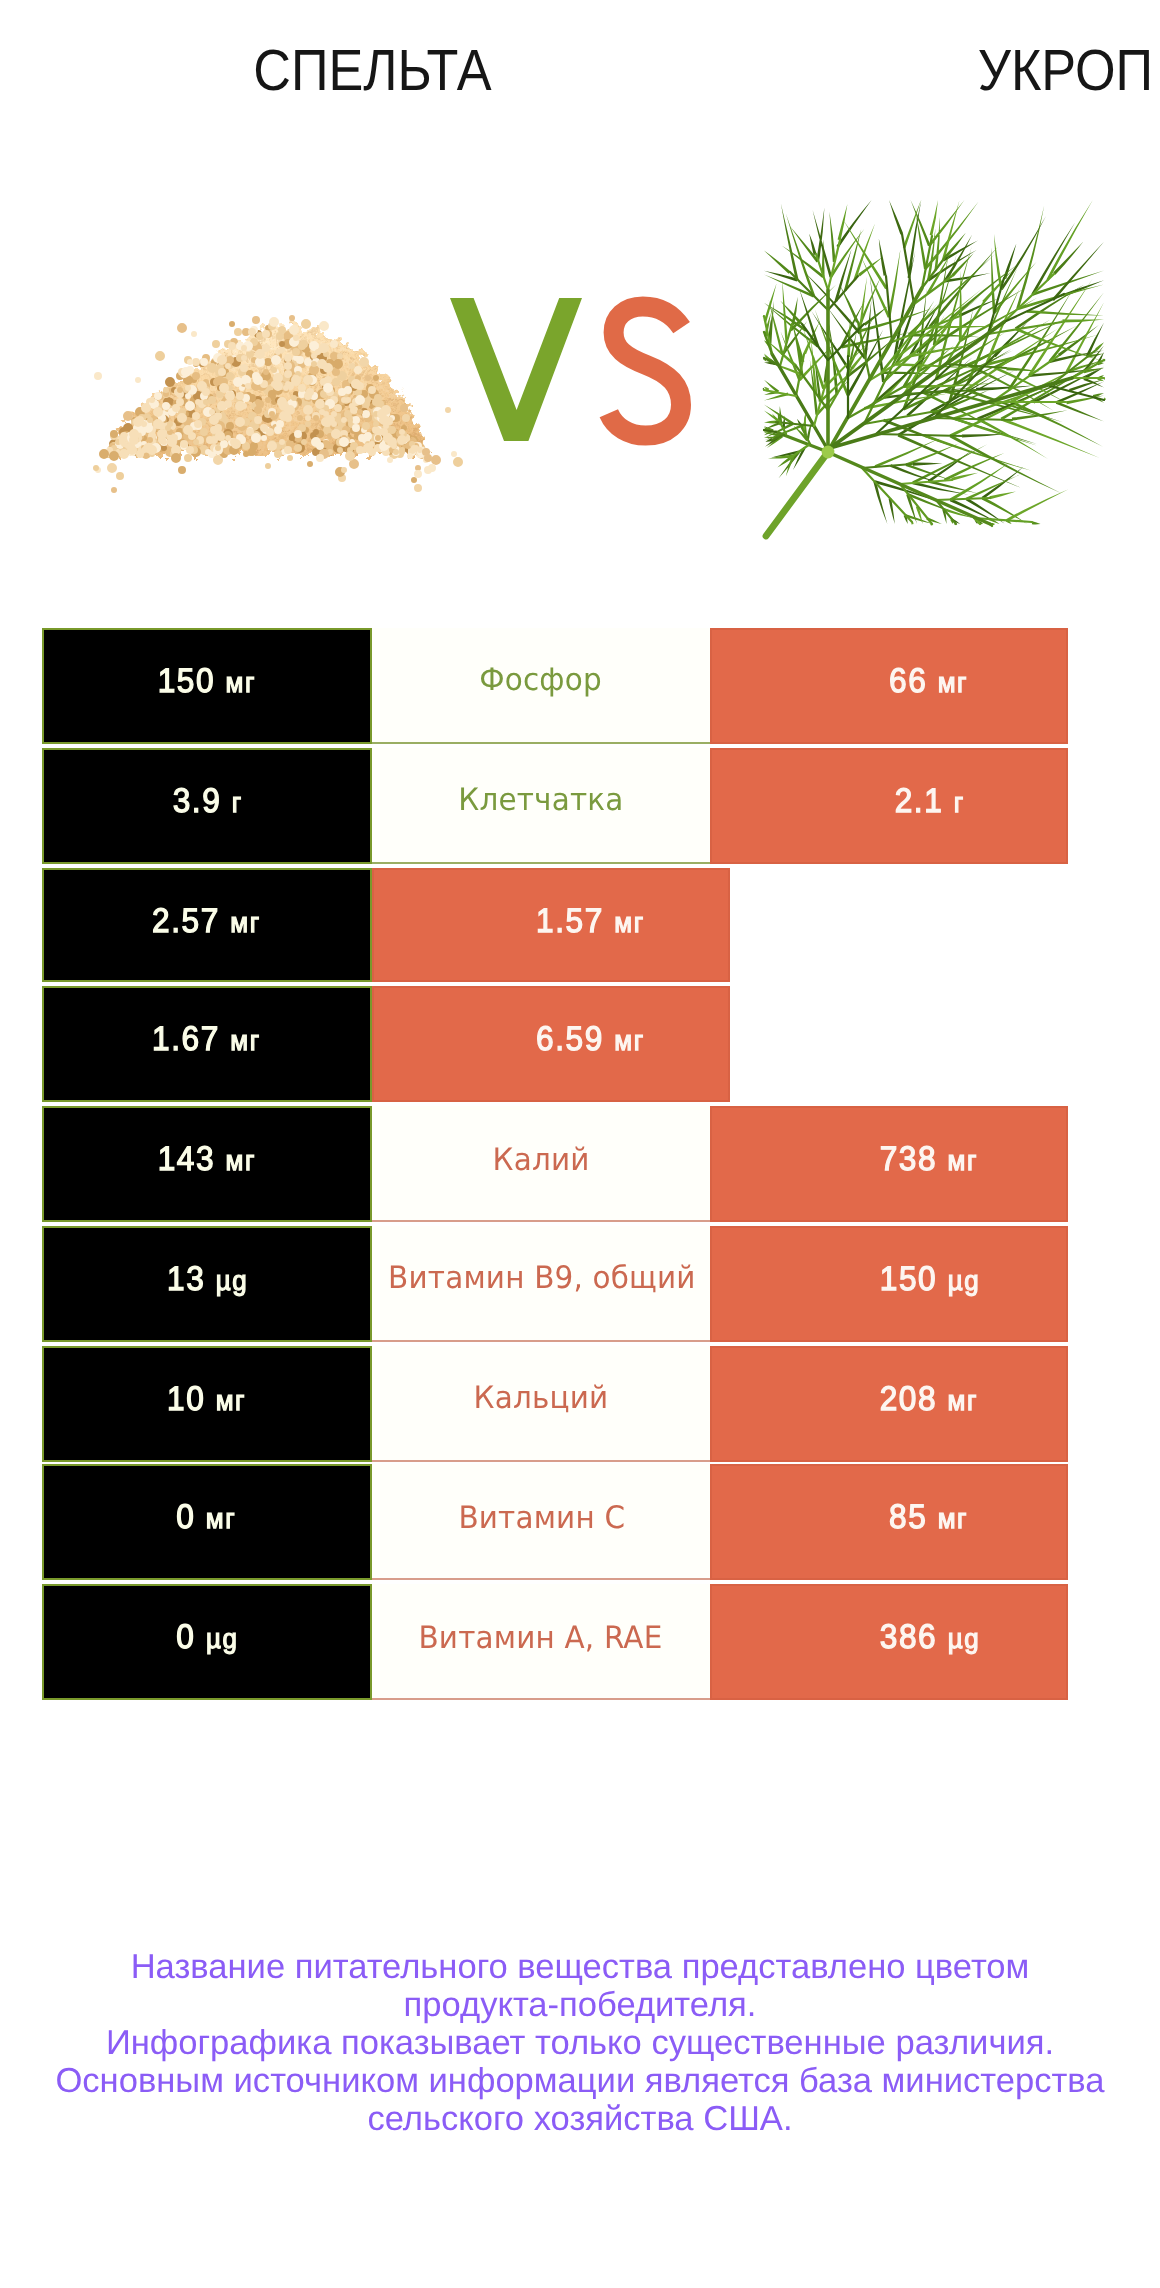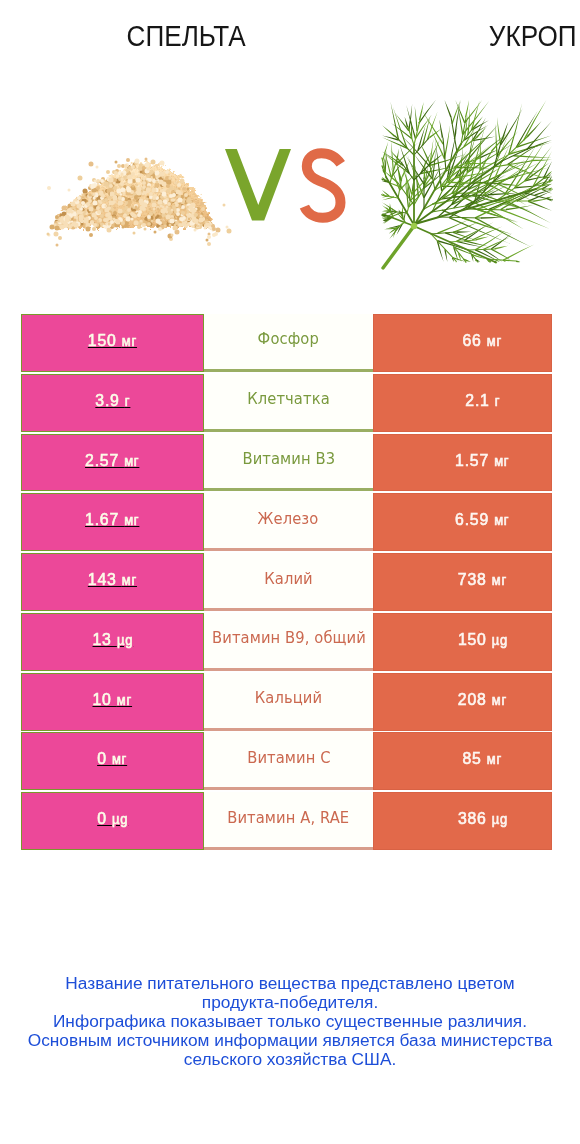--- a/index.html
+++ b/index.html
@@ -18,35 +18,35 @@
 
   
   .hero{position:absolute;left:0;top:0;width:580px;height:300px;}
   .hero svg{display:block;}
 
   
   .tbl{position:absolute;left:21px;top:314px;width:537px;}
   .row{position:relative;height:57.9px;margin-bottom:1.9px;display:flex;}
   .row:last-child{margin-bottom:0;}
   .cell{display:flex;align-items:center;justify-content:center;box-sizing:border-box;}
-  .c-l{width:183px;background:#ec4899;box-shadow:inset 0 0 0 1px #79992b;text-decoration:underline;}
-  .c-m{width:169px;background:#fffffa;border-bottom:3px solid #b91c1c;}
+  .c-l{width:165px;background:#000000;box-shadow:inset 0 0 0 1px #79992b;}
+  .c-m{width:169px;background:#fffffa;border-bottom:1px solid #b91c1c;}
   .c-m>span{display:inline-block;font-family:"DejaVu Sans",sans-serif;font-size:15.5px;
             font-weight:400;letter-spacing:.1px;line-height:16px;
             transform:translateY(-2px) scaleX(.95);white-space:nowrap;}
   .c-r{width:179px;background:#e2694a;box-shadow:inset 0 0 0 1px #d86244;padding-left:40px;}
   .val{display:inline-block;white-space:nowrap;font-size:17px;font-weight:400;line-height:17px;
        letter-spacing:.85px;transform:translateY(-2px) scaleX(.93);}
   .c-l .val{color:#fbfde8;-webkit-text-stroke:.65px #fbfde8;}
   .c-r .val{color:#fdf6f1;-webkit-text-stroke:.65px #fdf6f1;}
   .unit{font-size:.82em;}
 
   
   .foot{position:absolute;left:0;top:973.5px;width:580px;text-align:center;
-        font-size:17.3px;line-height:19.1px;color:#1d4ed8;white-space:nowrap;}
+        font-size:17.3px;line-height:19.1px;color:#8b5cf6;white-space:nowrap;}
 </style>
 </head>
 <body>
 
 <div class="page">
 
   <div class="ttl ttl-l"><span>СПЕЛЬТА</span></div>
   <div class="ttl ttl-r"><span>УКРОП</span></div>
 
   <div class="hero">
@@ -169,33 +169,27 @@
           <span style="color: rgb(122, 154, 62);">Клетчатка</span>
         </div>
         <div class="cell c-r">
           <span class="val">2.1 <span class="unit">г</span></span>
         </div>
       </div>
       <div class="row">
         <div class="cell c-l">
           <span class="val">2.57 <span class="unit">мг</span></span>
         </div>
-        <div class="cell c-m" style="border-bottom-color: rgb(154, 174, 99);">
-          <span style="color: rgb(122, 154, 62);">Витамин B3</span>
-        </div>
         <div class="cell c-r">
           <span class="val">1.57 <span class="unit">мг</span></span>
         </div>
       </div>
       <div class="row">
         <div class="cell c-l">
           <span class="val">1.67 <span class="unit">мг</span></span>
-        </div>
-        <div class="cell c-m" style="border-bottom-color: rgb(216, 157, 139);">
-          <span style="color: rgb(203, 105, 80);">Железо</span>
         </div>
         <div class="cell c-r">
           <span class="val">6.59 <span class="unit">мг</span></span>
         </div>
       </div>
       <div class="row">
         <div class="cell c-l">
           <span class="val">143 <span class="unit">мг</span></span>
         </div>
         <div class="cell c-m" style="border-bottom-color: rgb(216, 157, 139);">

